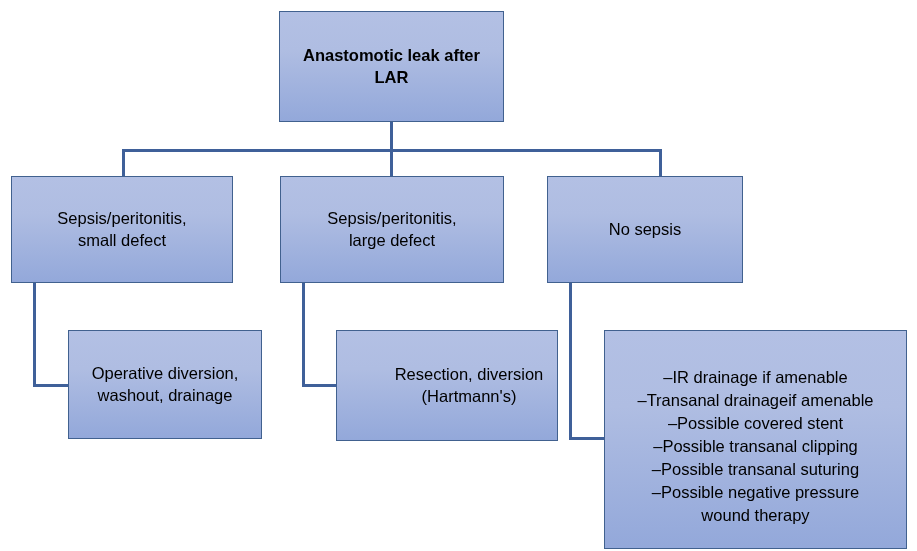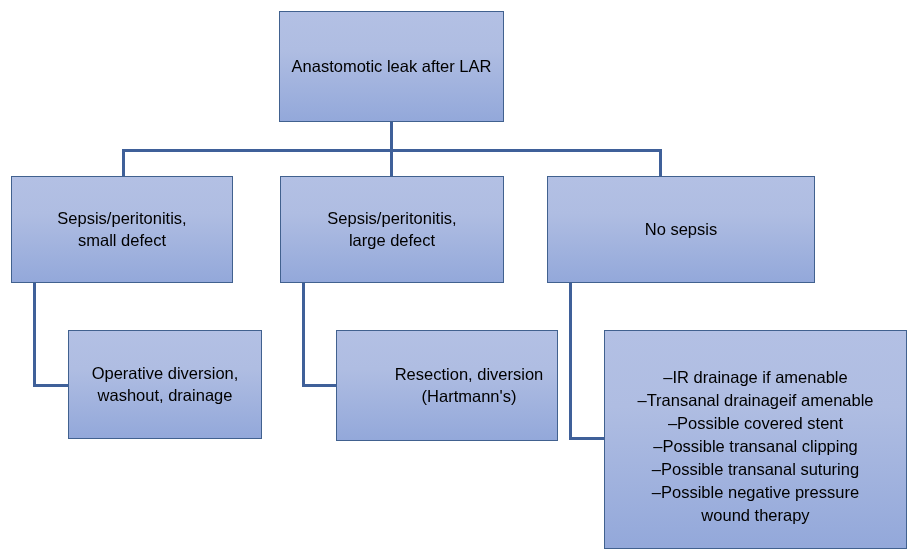--- a/index.html
+++ b/index.html
@@ -61,35 +61,35 @@
 
   <div class="conn v" style="left:33px; top:282px; height:105px;"></div>
   <div class="conn h" style="left:33px; top:384px; width:38px;"></div>
 
   <div class="conn v" style="left:302px; top:282px; height:105px;"></div>
   <div class="conn h" style="left:302px; top:384px; width:38px;"></div>
 
   <div class="conn v" style="left:569px; top:282px; height:158px;"></div>
   <div class="conn h" style="left:569px; top:437px; width:38px;"></div>
 
-  <div class="node" style="left:279px; top:11px; width:225px; height:111px;">
+  <div class="node" style="left:279px; top:11px; width:225px; height:111px;font-weight:bold;">
     <span class="label">Anastomotic leak after LAR</span>
   </div>
 
   <div class="node" style="left:11px; top:176px; width:222px; height:107px;">
     <span class="label">Sepsis/peritonitis,
 small defect</span>
   </div>
 
   <div class="node" style="left:280px; top:176px; width:224px; height:107px;">
     <span class="label">Sepsis/peritonitis,
 large defect</span>
   </div>
 
-  <div class="node" style="left:547px; top:176px; width:268px; height:107px;">
+  <div class="node" style="left:547px; top:176px; width:196px; height:107px;">
     <span class="label">No sepsis</span>
   </div>
 
   <div class="node" style="left:68px; top:330px; width:194px; height:109px;">
     <span class="label">Operative diversion,
 washout, drainage</span>
   </div>
 
   <div class="node" style="left:336px; top:330px; width:222px; height:111px;padding-left:44px;">
     <span class="label">Resection, diversion

